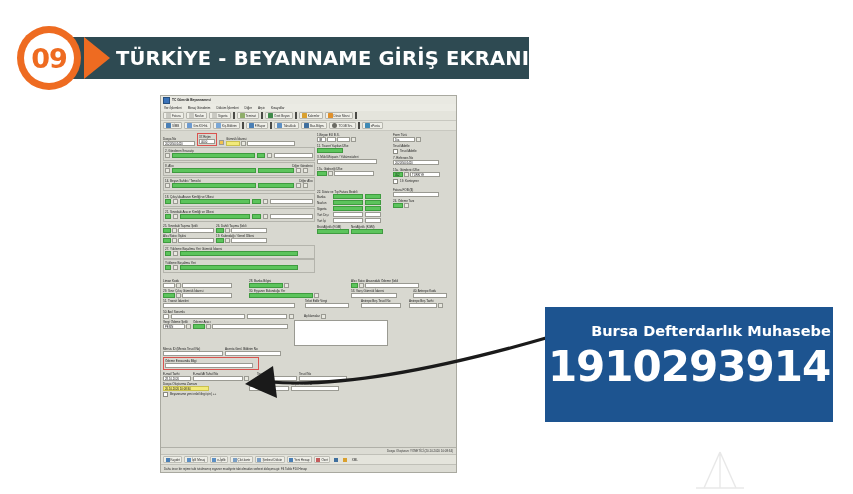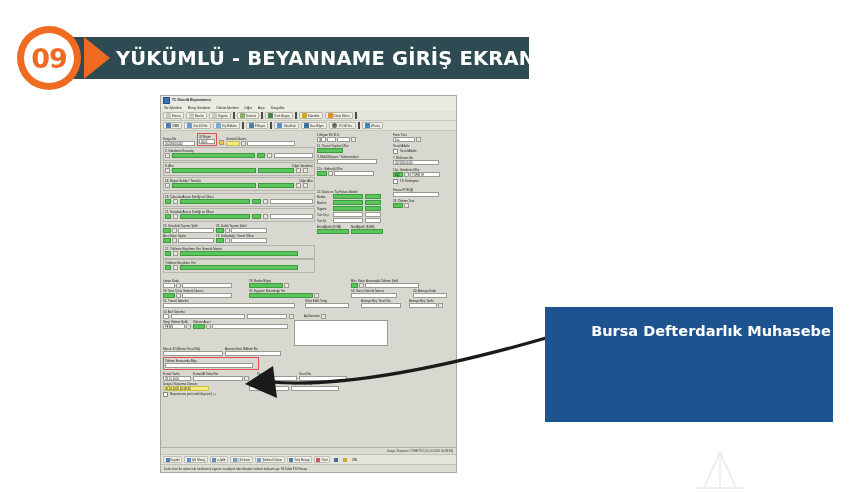--- a/index.html
+++ b/index.html
@@ -76,21 +76,21 @@
 </head>
 <body>
 
 <div id="header-banner"></div>
 <div id="badge-arrow"></div>
 <div id="badge-circle">
   <div id="badge-inner">
     <span id="badge-number">09</span>
   </div>
 </div>
-<div id="banner-title">YÜKÜMLÜ - BEYANNAME GİRİŞ EKRANI</div>
+<div id="banner-title">TÜRKİYE - BEYANNAME GİRİŞ EKRANI</div>
 
 <div id="app-window">
 
   <div class="titlebar">
     <span class="tb-ico"></span>
     <span class="tb-title">TC Gümrük Beyannamesi</span>
   </div>
 
   <div class="menubar">
     <span class="menu-item">Veri İşlemleri</span>
@@ -652,18 +652,19 @@
   </div>
 </div>
 
 <svg id="arrow-svg" viewBox="0 0 320 80">
   <path d="M35 52 C 110 58, 215 36, 318 6" stroke="#1a1a1a" stroke-width="3.2" fill="none" stroke-linecap="round"></path>
   <polygon points="38,36 10,54 42,68" fill="#1a1a1a"></polygon>
 </svg>
 
 <div id="callout">
   <div id="callout-l1">Bursa Defterdarlık Muhasebe</div>
+  <div id="callout-number">1910293914</div>
 </div>
 
 <svg id="watermark" viewBox="0 0 60 44">
   <path d="M30 4 L30 40 M30 4 L14 40 M30 4 L46 40" stroke="#e8e8e8" stroke-width="1.4" fill="none"></path>
   <path d="M6 40 L54 40" stroke="#e8e8e8" stroke-width="1.4"></path>
 </svg>
 
 </body></html>

